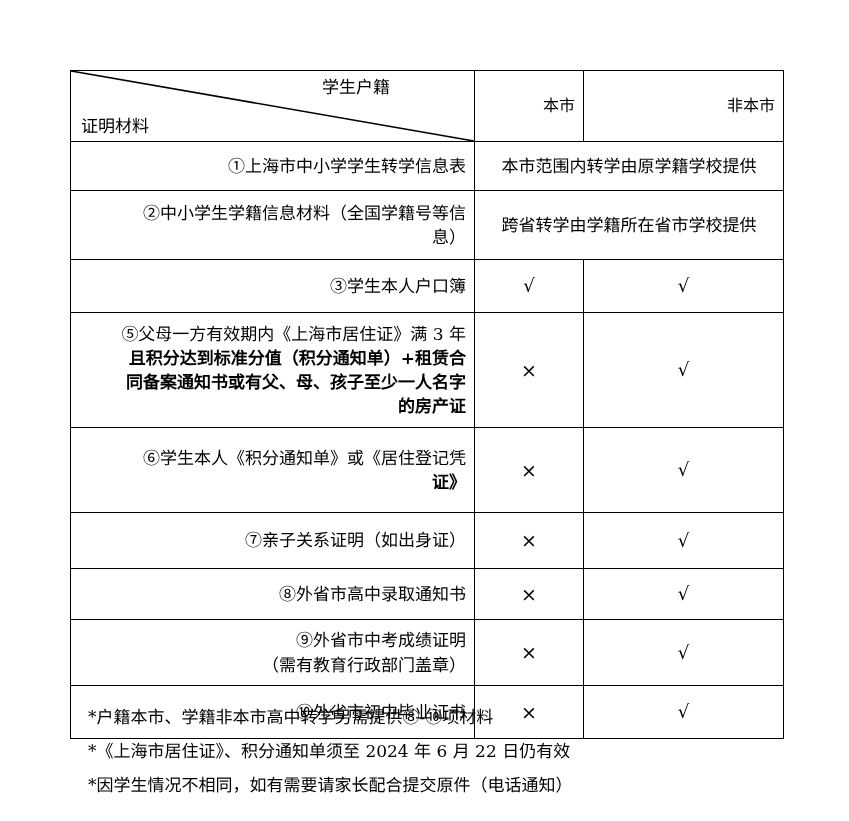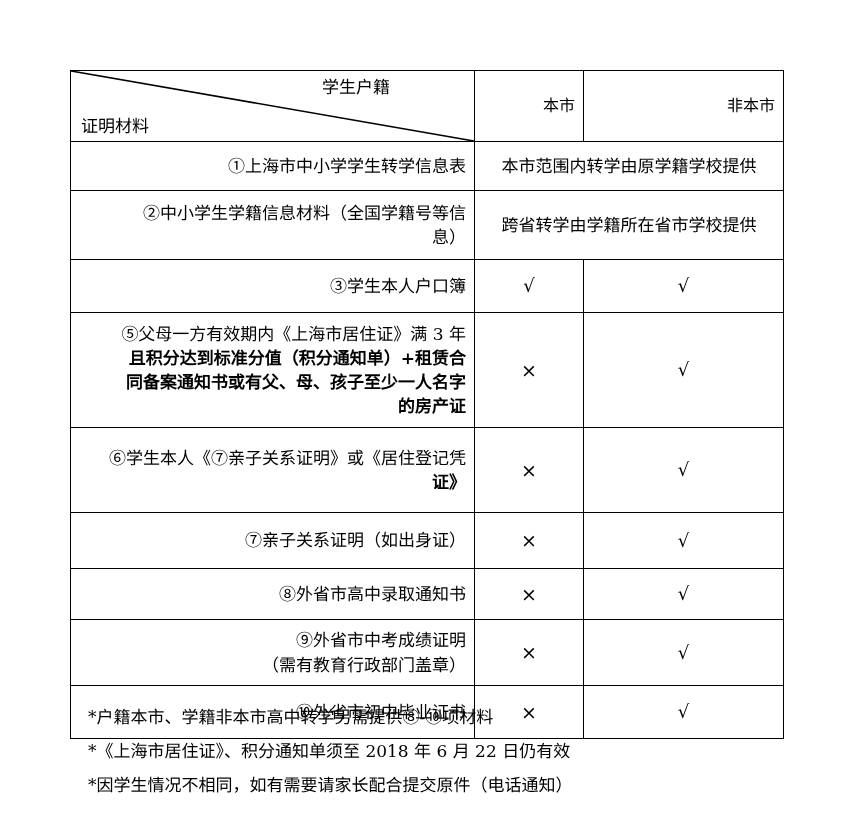--- a/index.html
+++ b/index.html
@@ -207,21 +207,21 @@
             <span class="ln hang">且积分达到标准分值（积分通知单）+租赁合</span>
             <span class="ln hang">同备案通知书或有父、母、孩子至少一人名字</span>
             <span class="ln hang">的房产证</span>
           </td>
           <td class="mark cross">×</td>
           <td class="mark check">√</td>
         </tr>
 
         <tr class="r6">
           <td class="item">
-            <span class="ln">⑥学生本人《⑦亲子关系证明》或《居住登记凭</span>
+            <span class="ln">⑥学生本人《积分通知单》或《居住登记凭</span>
             <span class="ln hang">证》</span>
           </td>
           <td class="mark cross">×</td>
           <td class="mark check">√</td>
         </tr>
 
         <tr class="r7">
           <td class="item">
             <span class="ln">⑦亲子关系证明（如出身证）</span>
           </td>
@@ -253,17 +253,17 @@
           <td class="mark cross">×</td>
           <td class="mark check">√</td>
         </tr>
 
       </tbody>
     </table>
   </div>
 
   <div class="notes">
     <div class="note">*户籍本市、学籍非本市高中转学另需提供⑧-⑩项材料</div>
-    <div class="note">*《上海市居住证》、积分通知单须至 2018 年 6 月 22 日仍有效</div>
+    <div class="note">*《上海市居住证》、积分通知单须至 2024 年 6 月 22 日仍有效</div>
     <div class="note">*因学生情况不相同，如有需要请家长配合提交原件（电话通知）</div>
   </div>
 
 </div>
 
 </body></html>

